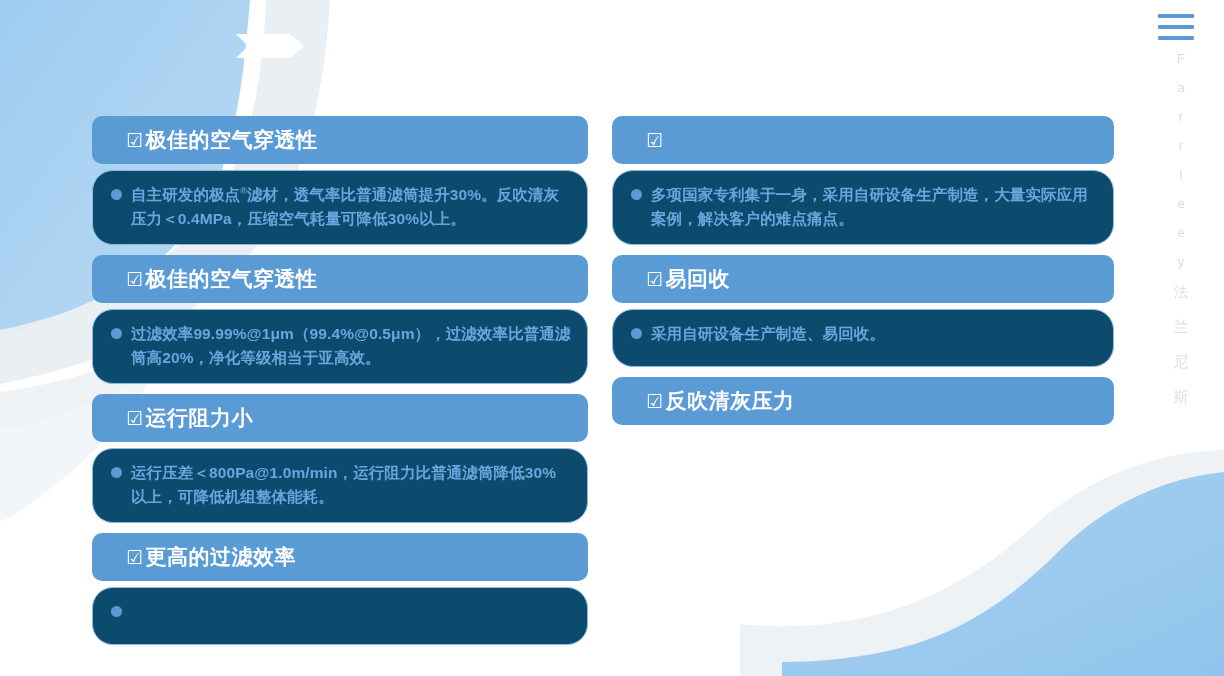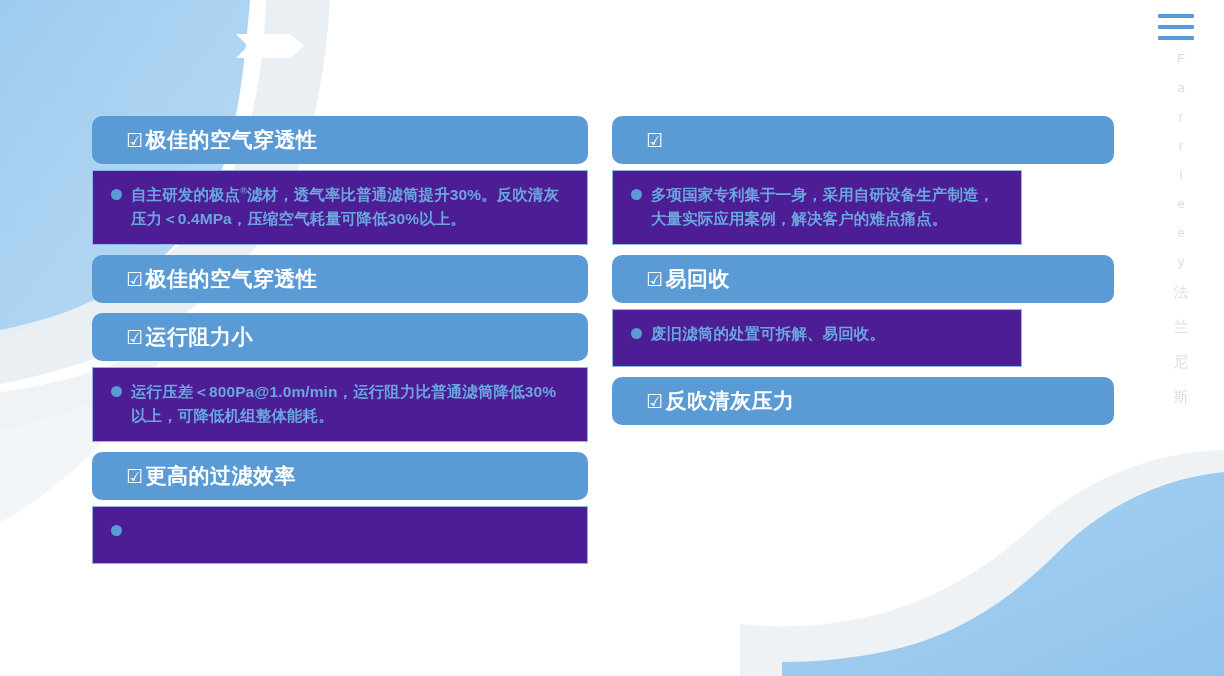--- a/index.html
+++ b/index.html
@@ -121,22 +121,22 @@
     line-height: 1;
     display: inline-block;
   }
   .feature-head .head-label {
     white-space: nowrap;
   }
 
   .feature-body {
     margin-top: 6px;
     border: 1px solid #8cb8e2;
-    border-radius: 0;
-    background: #4c1d95;
+    border-radius: 21px;
+    background: #0c4a6e;
     box-sizing: border-box;
     padding: 12px 16px 13px 18px;
     display: flex;
     align-items: flex-start;
     min-height: 58px;
   }
   .feature-body .dot {
     flex: 0 0 auto;
     width: 11px;
     height: 11px;
@@ -152,21 +152,21 @@
     font-weight: bold;
     letter-spacing: 0.1px;
   }
   .feature-body .body-text sup {
     font-size: 9px;
     vertical-align: super;
   }
 
   
   .column.left  .feature-body { width: 496px; }
-  .column.right .feature-body { width: 410px; }
+  .column.right .feature-body { width: 502px; }
   .column.left  .feature-head { width: 496px; }
   .column.right .feature-head { width: 502px; }
 </style>
 </head>
 <body>
 
 <div id="page">
 
   <svg class="bg-layer" viewBox="0 0 1224 676" preserveAspectRatio="none" xmlns="http://www.w3.org/2000/svg">
     <defs>
@@ -236,20 +236,24 @@
           <span class="dot"></span>
           <span class="body-text">自主研发的极点<sup>®</sup>滤材，透气率比普通滤筒提升30%。反吹清灰压力＜0.4MPa，压缩空气耗量可降低30%以上。</span>
         </div>
       </div>
 
       <div class="feature-block">
         <div class="feature-head">
           <span class="chk">☑</span>
           <span class="head-label">极佳的空气穿透性</span>
         </div>
+        <div class="feature-body">
+          <span class="dot"></span>
+          <span class="body-text">过滤效率99.99%@1μm（99.4%@0.5μm），过滤效率比普通滤筒高20%，净化等级相当于亚高效。</span>
+        </div>
       </div>
 
       <div class="feature-block">
         <div class="feature-head">
           <span class="chk">☑</span>
           <span class="head-label">运行阻力小</span>
         </div>
         <div class="feature-body">
           <span class="dot"></span>
           <span class="body-text">运行压差＜800Pa@1.0m/min，运行阻力比普通滤筒降低30%以上，可降低机组整体能耗。</span>
@@ -280,21 +284,21 @@
         </div>
       </div>
 
       <div class="feature-block">
         <div class="feature-head">
           <span class="chk">☑</span>
           <span class="head-label">易回收</span>
         </div>
         <div class="feature-body">
           <span class="dot"></span>
-          <span class="body-text">废旧滤筒的处置可拆解、易回收。</span>
+          <span class="body-text">采用自研设备生产制造、易回收。</span>
         </div>
       </div>
 
       <div class="feature-block">
         <div class="feature-head">
           <span class="chk">☑</span>
           <span class="head-label">反吹清灰压力</span>
         </div>
       </div>
 

